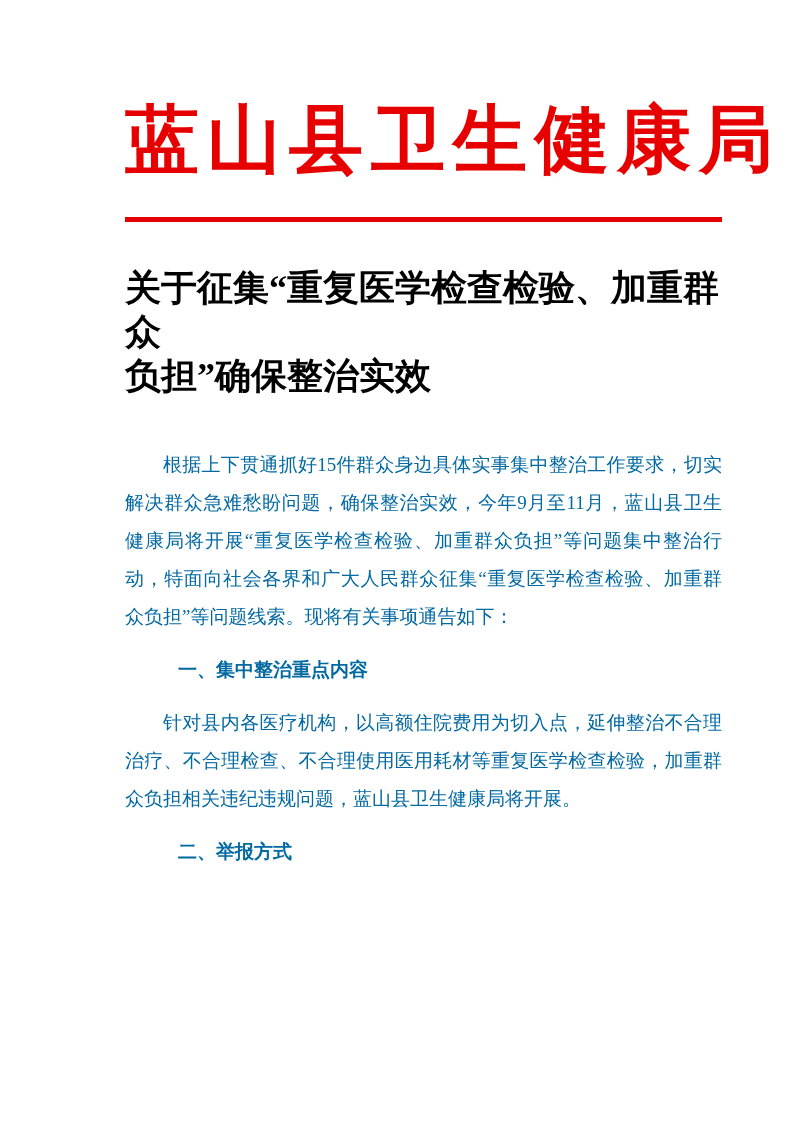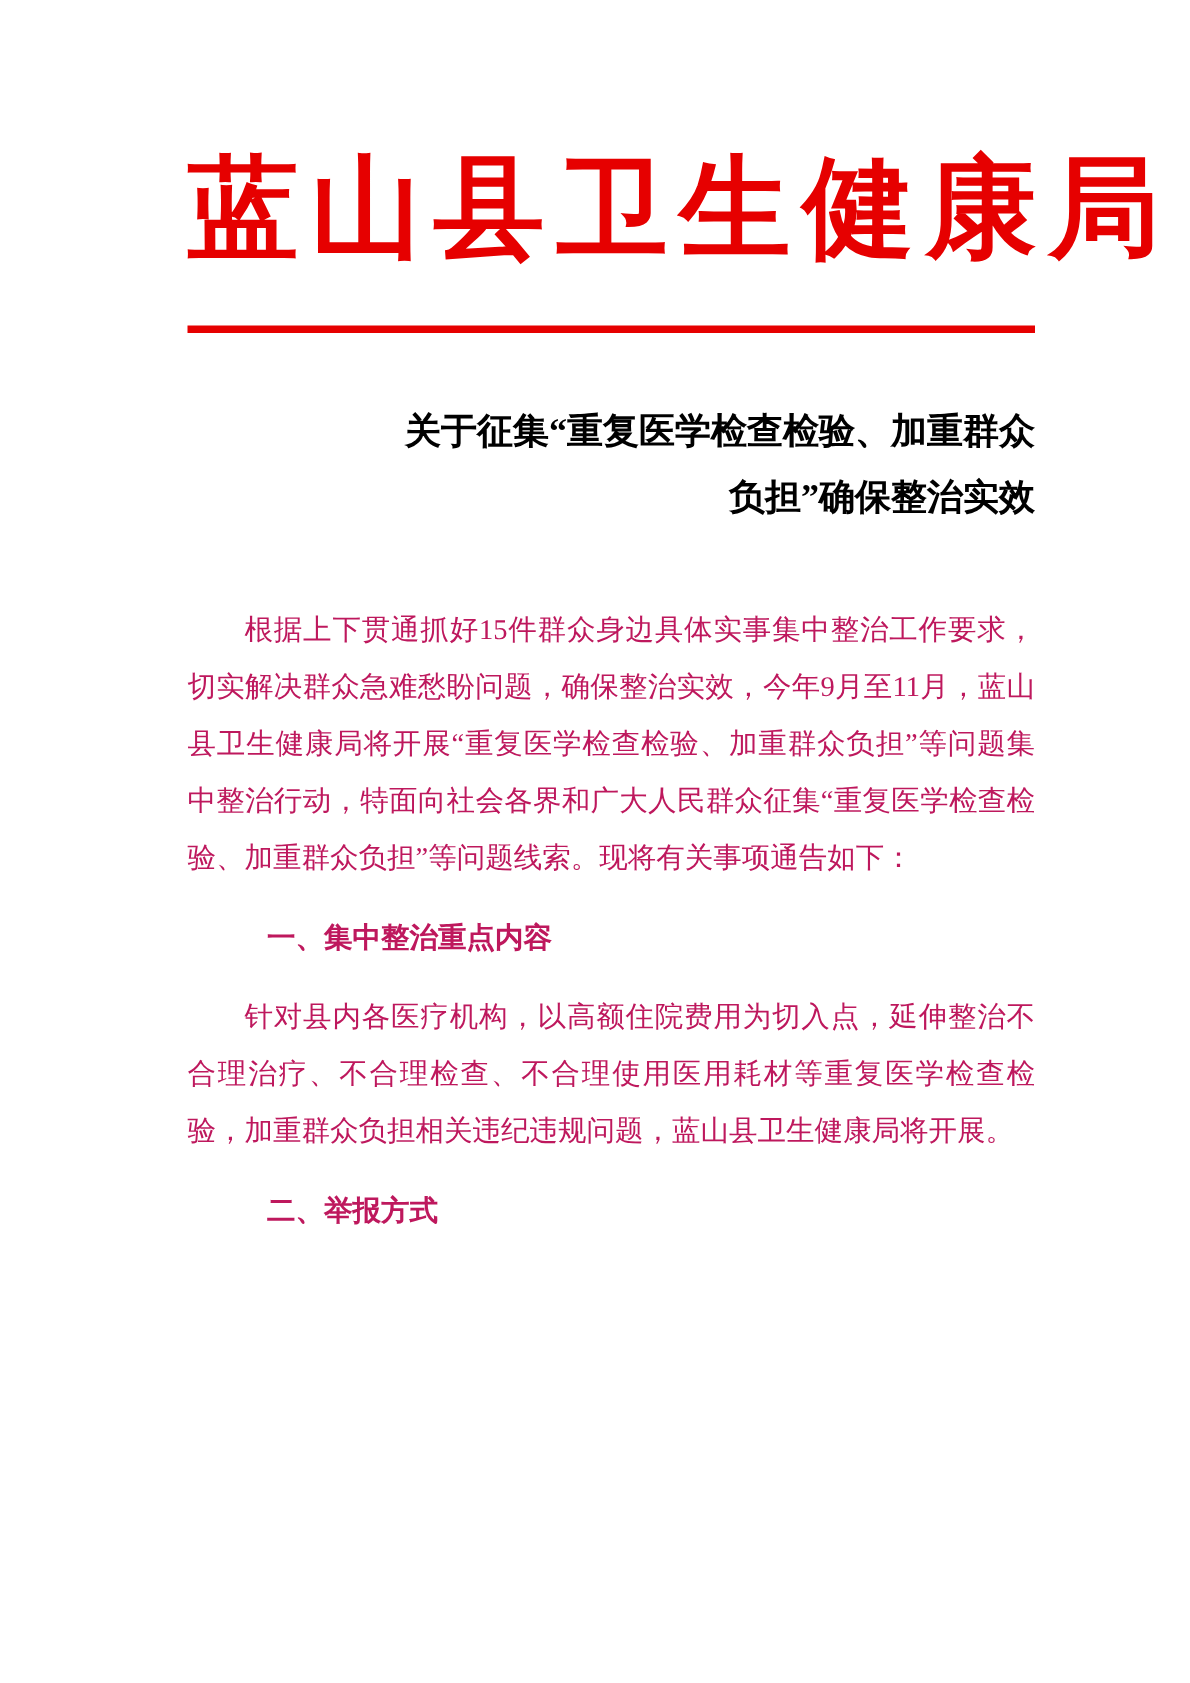--- a/index.html
+++ b/index.html
@@ -7,21 +7,21 @@
       padding: 0;
       background: #ffffff;
     }
     .page {
       position: relative;
       width: 793px;
       height: 1122px;
       margin: 0 auto;
       background: #ffffff;
       box-sizing: border-box;
-      padding: 96px 103px 0 125px;
+      padding: 96px 71px 0 125px;
       overflow: hidden;
       font-family: "Liberation Serif", "DejaVu Serif", serif;
       color: #000000;
     }
     .agency-name {
       color: #e60000;
       font-size: 74px;
       font-weight: 700;
       line-height: 1.2;
       text-align: center;
@@ -29,36 +29,36 @@
       white-space: nowrap;
       font-family: "Liberation Serif", "DejaVu Serif", serif;
     }
     .red-line {
       height: 5px;
       background: #e60000;
       margin-top: 32px;
     }
     .doc-title {
       margin: 44px 0 0 0;
-      font-size: 24px;
+      font-size: 36px;
       line-height: 44px;
       font-weight: 700;
-      text-align: right;
+      text-align: left;
       color: #000000;
       font-family: "Liberation Serif", "DejaVu Serif", serif;
     }
     .doc-title .title-line {
       display: block;
     }
     .content {
       margin-top: 48px;
       font-size: 19px;
       line-height: 38px;
       text-align: justify;
-      color: #be185d;
+      color: #0369a1;
     }
     .para {
       margin: 0;
       text-indent: 2em;
       font-family: "Liberation Serif", "DejaVu Serif", serif;
     }
     .section-heading {
       margin: 15px;
       text-indent: 2em;
       font-weight: 700;

